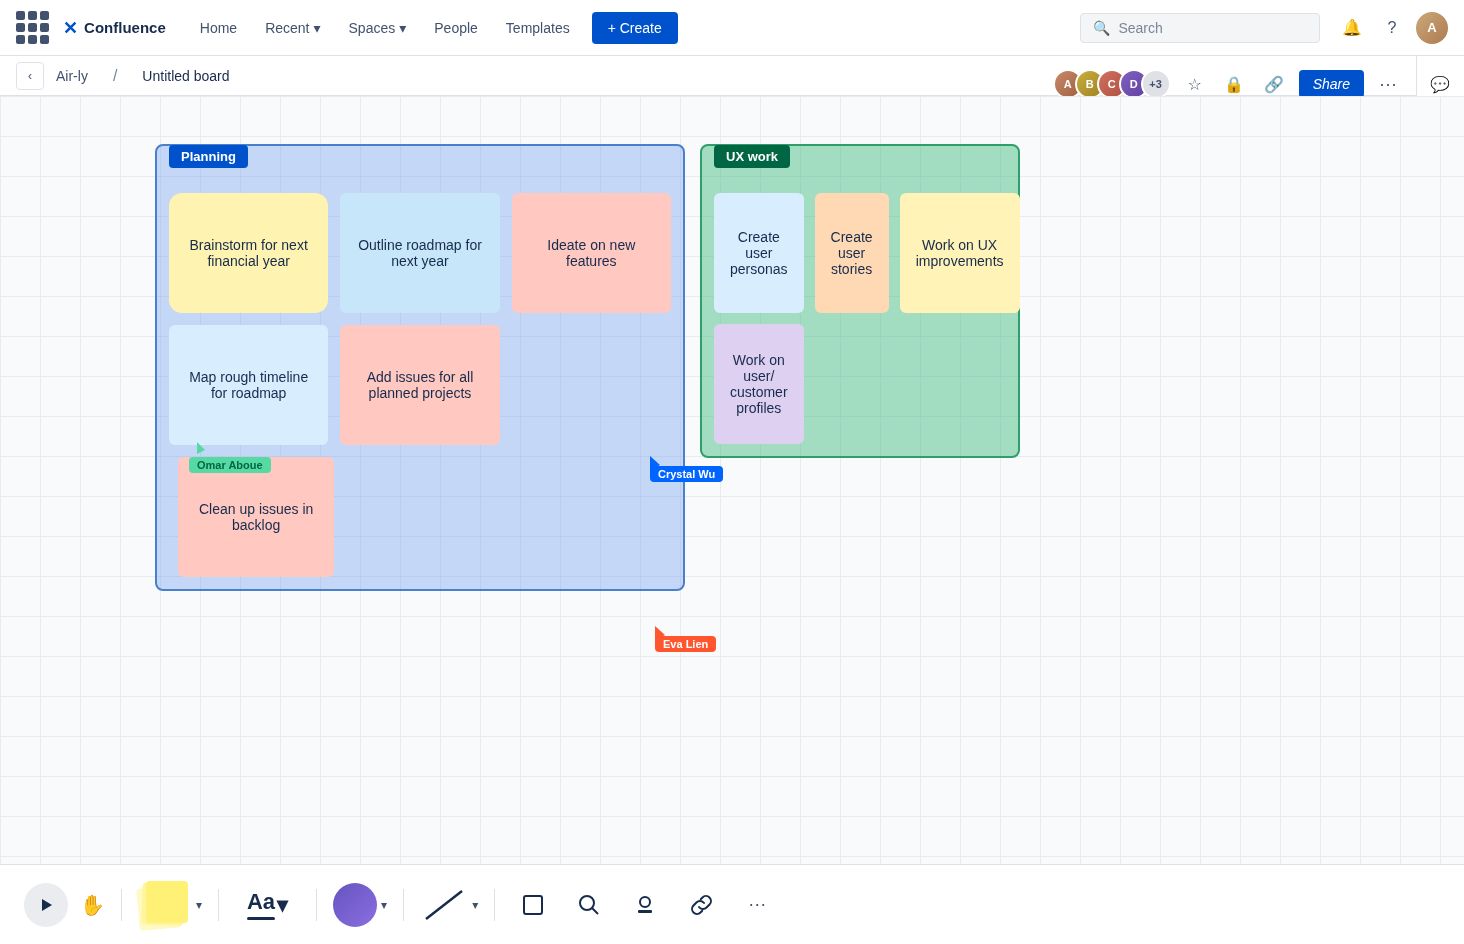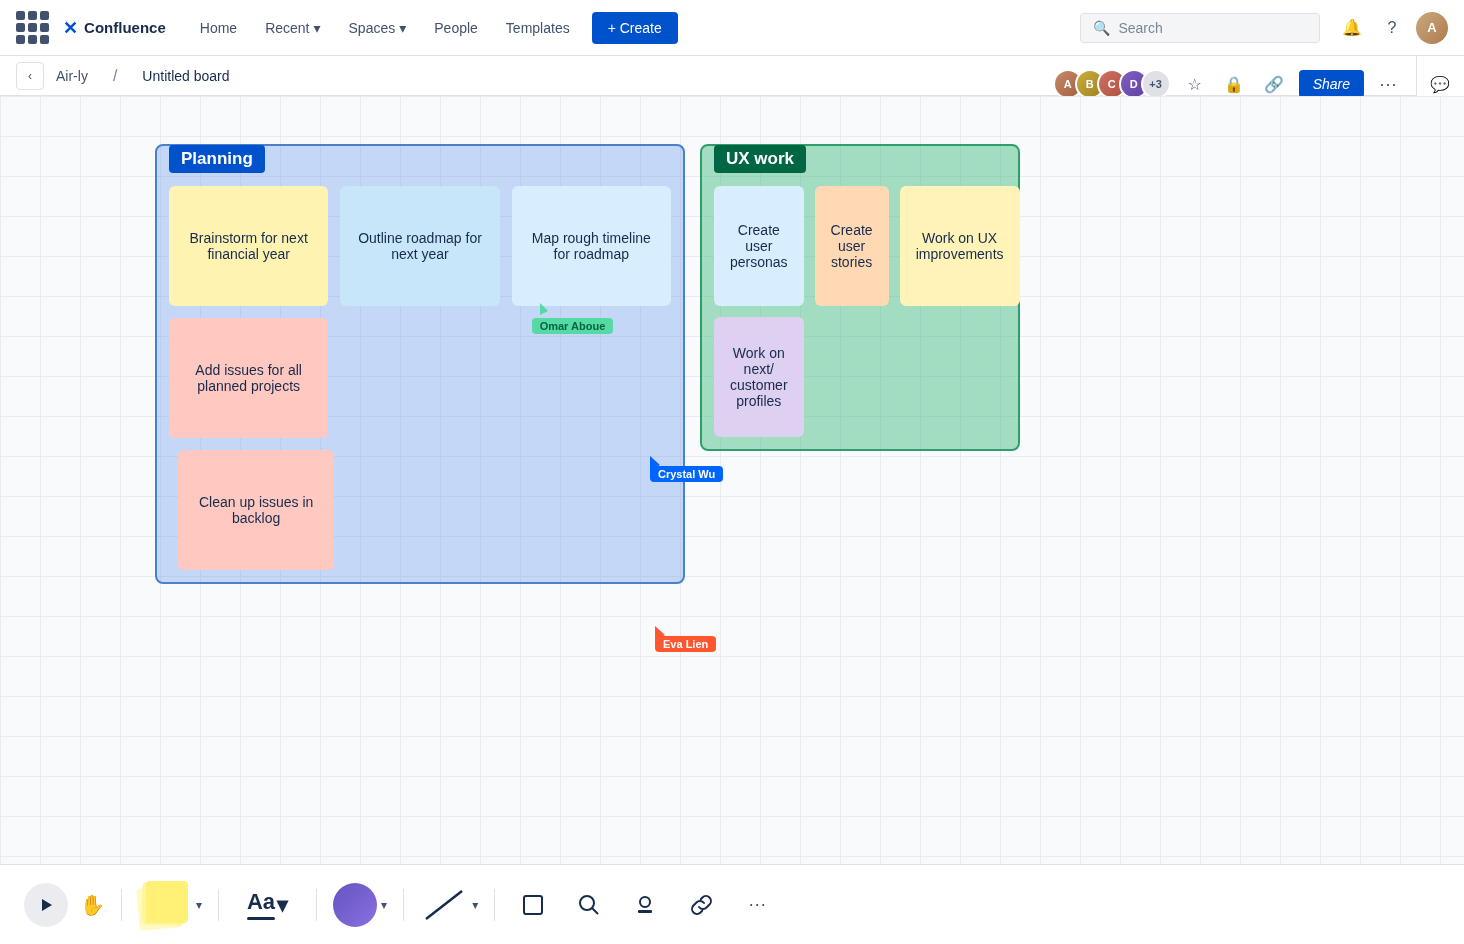--- a/index.html
+++ b/index.html
@@ -55,24 +55,24 @@
       position: absolute; top: 48px; left: 155px;
       background: rgba(100, 149, 237, 0.35);
       border: 2px solid #4a7fcb;
       border-radius: 8px;
       width: 530px; padding: 12px; padding-top: 0;
     }
     .group-label {
       display: inline-block;
       padding: 4px 12px;
       border-radius: 4px;
-      font-size: 17px;
+      font-size: 13px;
       font-weight: 600;
       color: #fff;
-      margin-bottom: 12px;
+      margin-bottom: 24px;
       margin-top: 0;
       position: relative;
       top: -1px;
     }
     .group-label.planning { background: #0052cc; }
     .group-label.ux { background: #006644; }
 
     
     .ux-group {
       position: absolute; top: 48px; left: 700px;
@@ -88,21 +88,21 @@
       padding: 16px;
       min-height: 120px;
       display: flex; align-items: center; justify-content: center;
       text-align: center;
       font-size: 14px;
       font-weight: 500;
       color: #172b4d;
       cursor: pointer;
       position: relative;
     }
-    .sticky.yellow { background: #fef3b0; }
+    .sticky.yellow { background: #fef3b0; border-radius: 13px; }
     .sticky.blue-light { background: #c8e6fa; }
     .sticky.pink { background: #ffc8c0; }
     .sticky.lavender { background: #ddd0f0; }
     .sticky.orange-light { background: #ffd9b3; }
     .sticky.blue-very-light { background: #d8eeff; }
     .sticky.yellow-light { background: #fff3b8; }
 
     
     .bottom-toolbar {
       position: absolute; bottom: 0; left: 0; right: 0;
@@ -229,20 +229,23 @@
       <span class="group-label planning">Planning</span>
     </div>
     <div style="display: grid; grid-template-columns: repeat(3, 1fr); gap: 12px;">
 
       <div class="sticky yellow">
         <span>Brainstorm for next financial year</span>
       </div>
       <div class="sticky blue-light">
         <span>Outline roadmap for next year</span>
       </div>
+      <div class="sticky pink">
+        <span>Ideate on new features</span>
+      </div>
 
       <div class="sticky blue-very-light" style="position:relative;">
         <span>Map rough timeline for roadmap</span>
         <div style="position:absolute;bottom:-12px;left:28px;">
           <svg width="12" height="12" viewBox="0 0 12 12">
               <polygon points="0,0 0,12 8,8" fill="#57d9a3"></polygon>
             </svg>
         </div>
         <div style="position:absolute;bottom:-28px;left:20px;background:#57d9a3;color:#006644;padding:2px 8px;border-radius:4px;font-size:11px;font-weight:600;white-space:nowrap;z-index:50;">Omar Aboue</div>
       </div>
@@ -278,21 +281,21 @@
       <div class="sticky blue-very-light">
         <span>Create user personas</span>
       </div>
       <div class="sticky orange-light">
         <span>Create user stories</span>
       </div>
       <div class="sticky yellow-light">
         <span>Work on UX improvements</span>
       </div>
       <div class="sticky lavender">
-        <span>Work on next/ customer profiles</span>
+        <span>Work on user/ customer profiles</span>
       </div>
     </div>
   </div>
 
 </div>
 
 <div class="bottom-toolbar">
   <div class="toolbar-btn" style="background:#ebecf0; border-radius:50%;">
     <svg width="20" height="20" viewBox="0 0 20 20">
         <polygon points="6,4 16,10 6,16" fill="#172b4d"></polygon>

